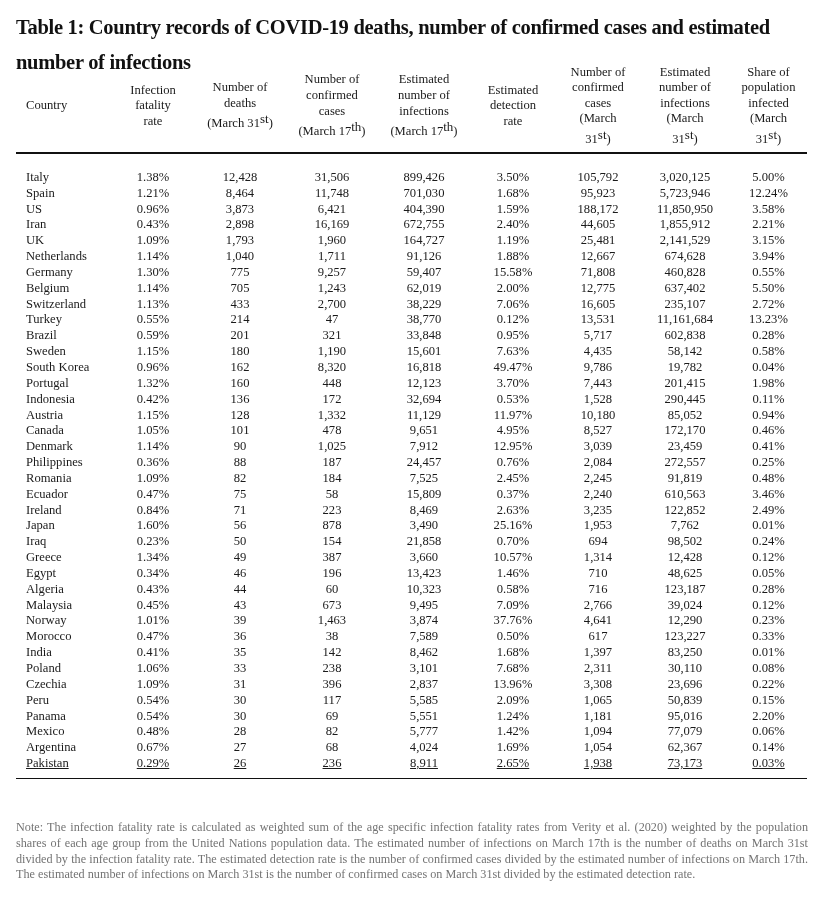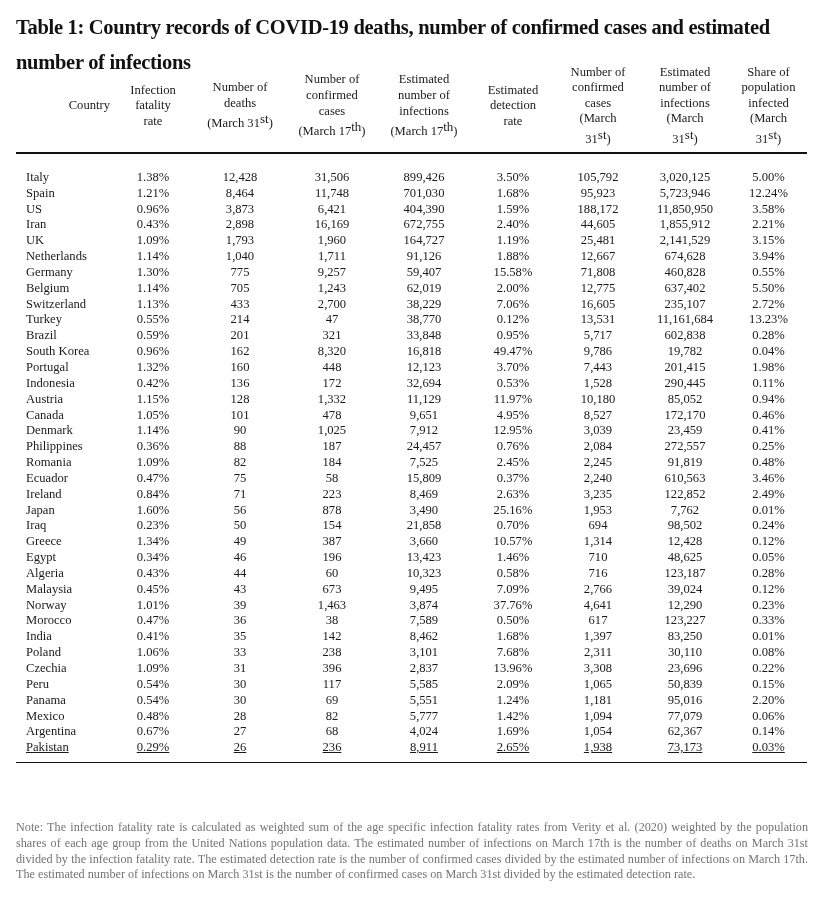--- a/index.html
+++ b/index.html
@@ -15,21 +15,21 @@
     }
     table.data {
       position: absolute; left: 16px; top: 60px; width: 791px;
       border-collapse: collapse; font-size: 12.6px;
     }
     table.data th {
       font-weight: normal; font-size: 12.6px; line-height: 15.6px;
       vertical-align: middle; text-align: center; padding: 0 2px;
       height: 92px;
     }
-    table.data th.country { text-align: right; padding-left: 10px; }
+    table.data th.country { text-align: left; padding-left: 10px; }
     table.data thead tr { border-bottom: 2.5px solid #111; }
     .spacer td { height: 17px; padding: 0; }
     table.data td {
       padding: 0; height: 15.85px; line-height: 15.85px; text-align: center;
       white-space: nowrap;
     }
     table.data td.country { text-align: left; padding-left: 10px; }
     table.data tbody tr.last td { padding-bottom: 6px; }
     table.data tbody.rows tr.last { border-bottom: 1.5px solid #111; text-decoration: underline; }
     sup { font-size: 13px; vertical-align: 4px; }
@@ -192,20 +192,31 @@
         <td>0.59%</td>
         <td>201</td>
         <td>321</td>
         <td>33,848</td>
         <td>0.95%</td>
         <td>5,717</td>
         <td>602,838</td>
         <td>0.28%</td>
       </tr>
       <tr>
+        <td class="country">Sweden</td>
+        <td>1.15%</td>
+        <td>180</td>
+        <td>1,190</td>
+        <td>15,601</td>
+        <td>7.63%</td>
+        <td>4,435</td>
+        <td>58,142</td>
+        <td>0.58%</td>
+      </tr>
+      <tr>
         <td class="country">South Korea</td>
         <td>0.96%</td>
         <td>162</td>
         <td>8,320</td>
         <td>16,818</td>
         <td>49.47%</td>
         <td>9,786</td>
         <td>19,782</td>
         <td>0.04%</td>
       </tr>

